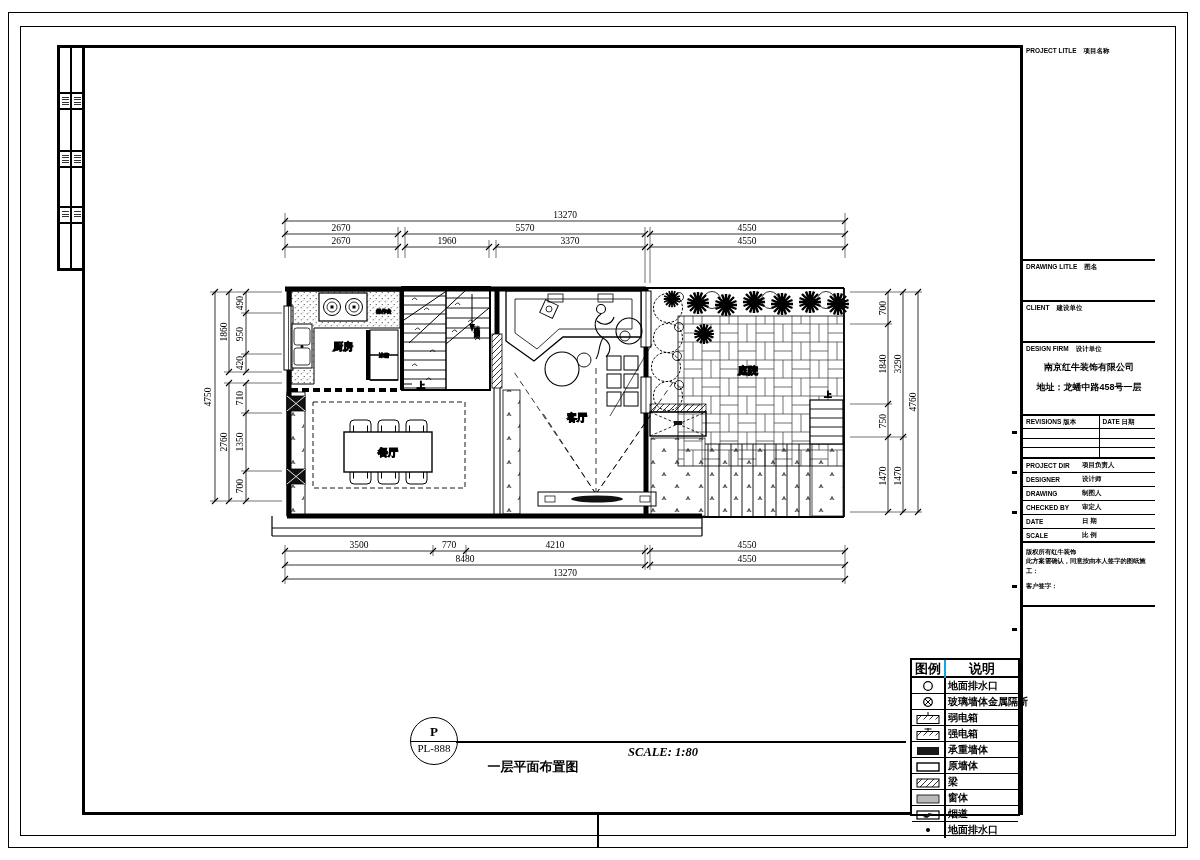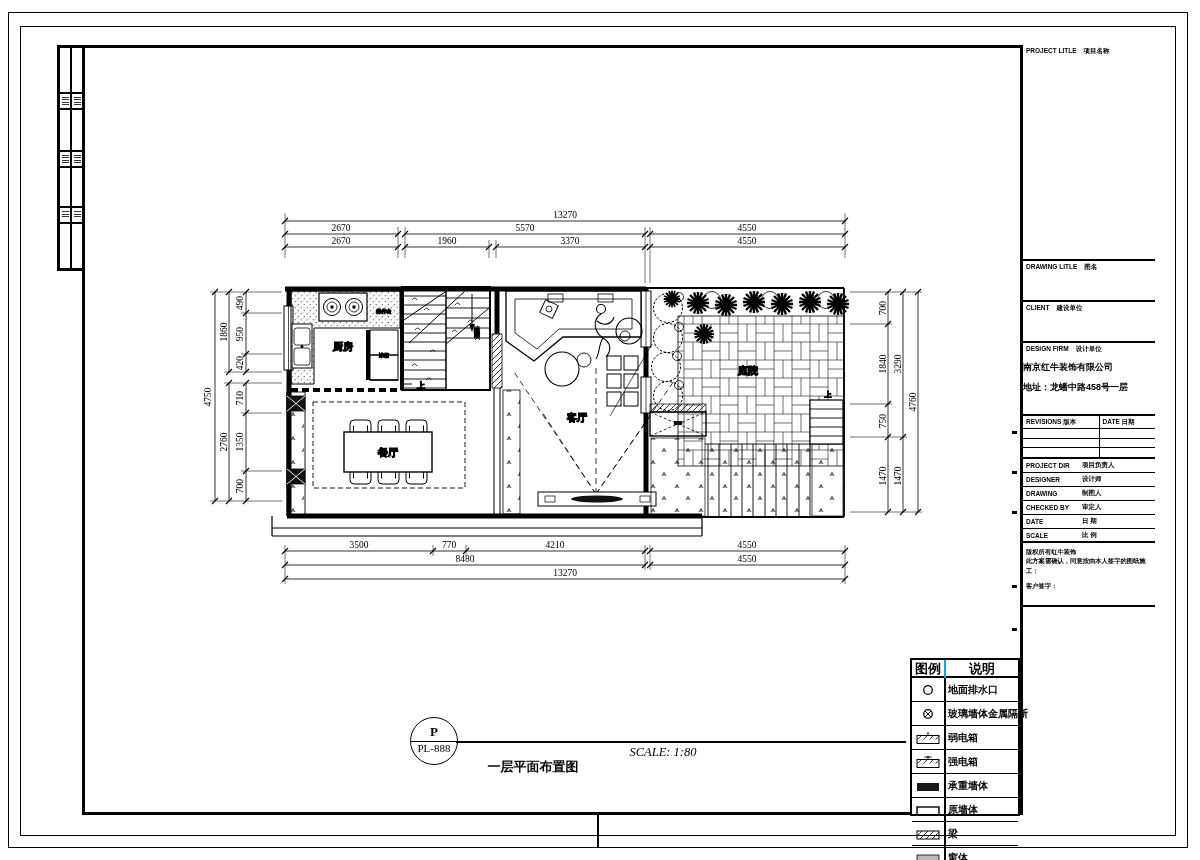--- a/index.html
+++ b/index.html
@@ -14,52 +14,52 @@
   .fs{left:57px;top:45px;width:28px;height:226px;border:2px solid #000;display:grid;
       grid-template-columns:1fr 1fr;grid-template-rows:46px 16px 42px 16px 40px 16px 1fr;background:#fff}
   .fs div{border:1px solid #000}
   .fs .t{background:repeating-linear-gradient(180deg,#333 0 1px,transparent 1px 2.5px) center/7px 8px no-repeat}
   
   .tb{left:1020px;top:45px;width:135px;height:770px;border-left:3px solid #000;background:#fff}
   .sec{border-bottom:2px solid #000;position:relative;width:100%}
   .hdr{display:flex;gap:7px;padding:2px 3px;font-size:6.5px;font-weight:bold;line-height:1.1}
   .logo-wrap{height:168px;display:flex;flex-direction:column;align-items:center;justify-content:center;gap:8px}
   .brand{font-size:15px;font-weight:bold;letter-spacing:7px;text-indent:7px;font-family:"Liberation Serif",serif}
-  .firmline{font-size:9px;font-weight:bold;margin-top:7px}
+  .firmline{font-size:9px;font-weight:bold;text-align:center;margin-top:7px}
   .rev{display:grid;grid-template-columns:58% 42%;grid-template-rows:13px 9.5px 9.5px 9.5px;height:43px}
   .rev div{border-right:1px solid #000;border-bottom:1px solid #000;font-size:6.5px;font-weight:bold;padding:1.5px 3px}
   .rev div:nth-child(2n){border-right:none}
   .tbrow{height:14px;border-bottom:1.5px solid #000;display:flex;align-items:center;gap:8px;padding:0 3px;
          font-size:6.5px;font-weight:bold}
   .tbrow .en{width:48px}
   .notes{height:64px;border-bottom:2px solid #000;padding:4px 3px;font-size:6.3px;font-weight:bold;line-height:1.5}
   .bot{height:40px;display:grid;grid-template-columns:52% 48%}
   .bot .c1{border-right:2px solid #000;padding:2px 3px}
   .bot .c2{padding:2px 3px;text-align:center}
   .bot .lbl{display:flex;gap:5px;font-size:6px;font-weight:bold}
   .sheetno{font-family:"Liberation Serif",serif;font-size:17px;letter-spacing:1px;margin-top:2px}
   .nub{width:5px;height:3px;background:#000}
   
   .lg{left:910px;top:658px;width:110px;height:158px;border:2.5px solid #000;background:#fff}
   .lg-h{display:grid;grid-template-columns:34px 1fr;height:18px;border-bottom:2px solid #000}
   .lg-h div{display:flex;align-items:center;justify-content:center;font-size:13px;font-weight:bold}
   .lg-h div:first-child{border-right:2px solid #0ea5e9}
-  .lg-r{display:grid;grid-template-columns:34px 1fr;height:24px;border-bottom:1px solid #000}
+  .lg-r{display:grid;grid-template-columns:34px 1fr;height:16px;border-bottom:1px solid #000}
   .lg-r:last-child{border-bottom:none}
   .lg-r .sym{border-right:2px solid #000;display:flex;align-items:center;justify-content:center}
   .lg-r .lab{font-size:10px;font-weight:bold;display:flex;align-items:center;padding-left:2px;white-space:nowrap}
   
   .bubble{left:410px;top:717px;width:48px;height:48px;border:1.6px solid #000;border-radius:50%;
           display:flex;flex-direction:column;background:#fff;font-family:"Liberation Serif",serif}
   .bubble .p{flex:1;display:flex;align-items:flex-end;justify-content:center;font-size:13px;font-weight:bold;padding-bottom:1px}
   .bubble .n{flex:1;border-top:1.4px solid #000;display:flex;align-items:flex-start;justify-content:center;font-size:11px;font-weight:normal}
   .trule{left:456px;top:741px;width:450px;height:2px;background:#000}
   .t1f{left:500px;top:719px;width:200px;text-align:center;font-size:21px;font-weight:800;letter-spacing:7px;white-space:nowrap}
   .tcn{left:468px;top:758px;width:130px;text-align:center;font-size:13px;font-weight:bold}
-  .tsc{left:608px;top:745px;width:110px;text-align:center;font-size:12.5px;font-weight:normal;font-style:italic;
+  .tsc{left:608px;top:745px;width:110px;text-align:center;font-size:12.5px;font-weight:bold;font-style:italic;
        font-family:"Liberation Serif",serif}
   .vline{left:597px;top:815px;width:2px;height:33px;background:#000}
   
   svg text{font-family:"Liberation Serif",serif;fill:#000}
   text.dim{font-size:9.5px;text-anchor:middle}
   text.rm{font-family:"Liberation Sans",sans-serif;font-weight:bold;font-size:10px;text-anchor:middle}
   text.sm{font-family:"Liberation Sans",sans-serif;font-weight:bold;font-size:5px;text-anchor:middle}
   text.up{font-family:"Liberation Sans",sans-serif;font-weight:bold;font-size:8px;text-anchor:middle}
   .stairnote{left:472px;top:320px;width:9px;font-size:6.5px;font-weight:bold;line-height:1.15;
              writing-mode:vertical-rl;text-orientation:upright;letter-spacing:1px}

